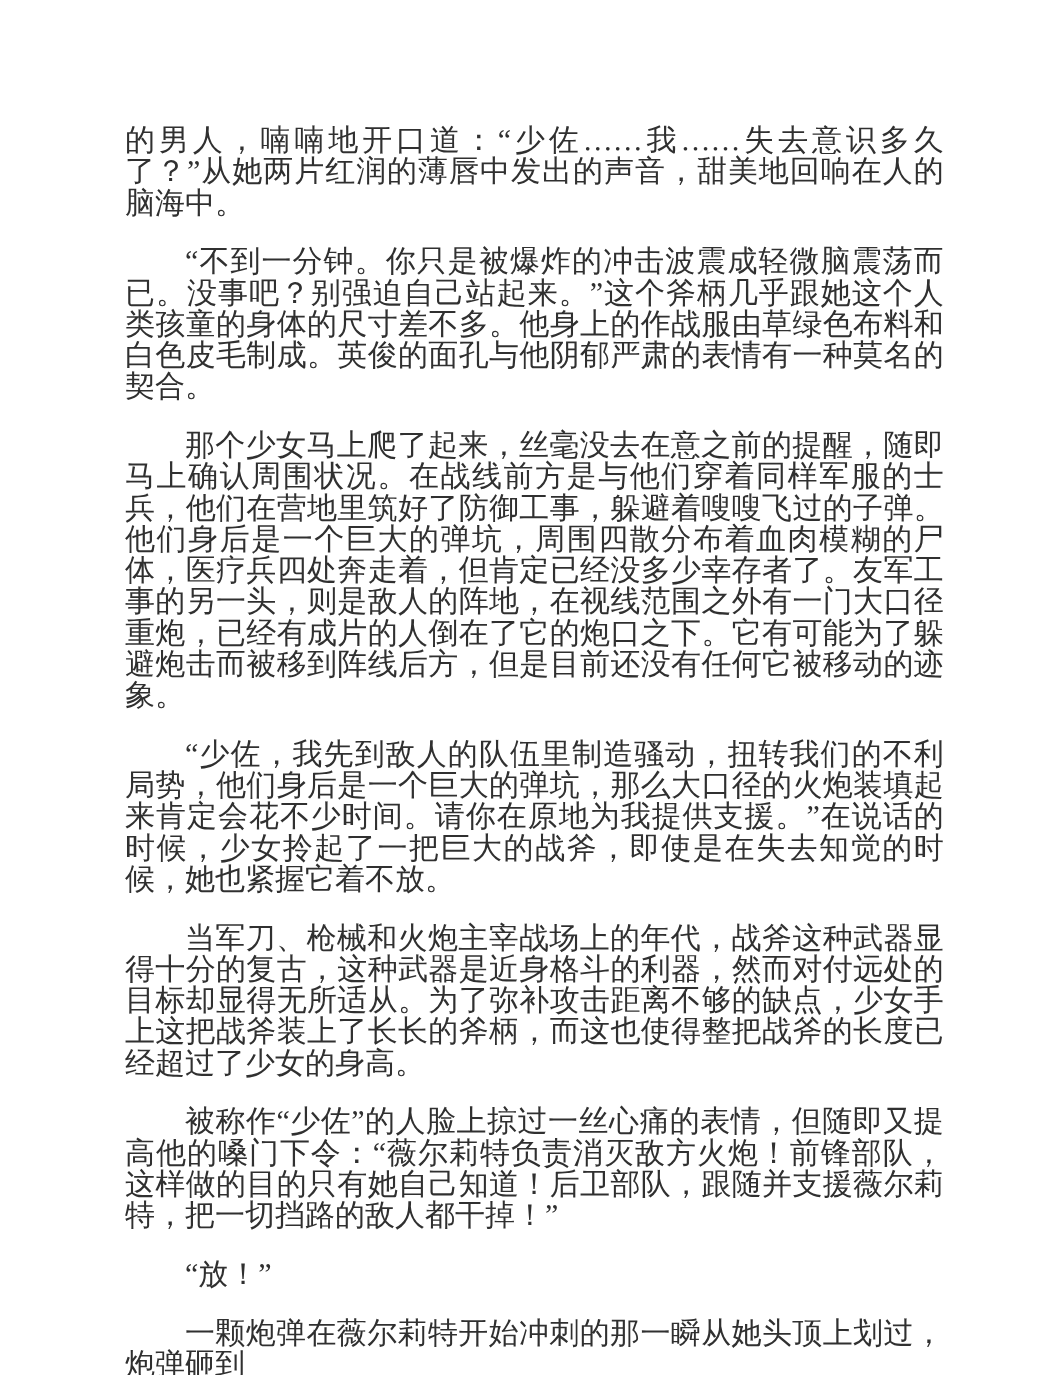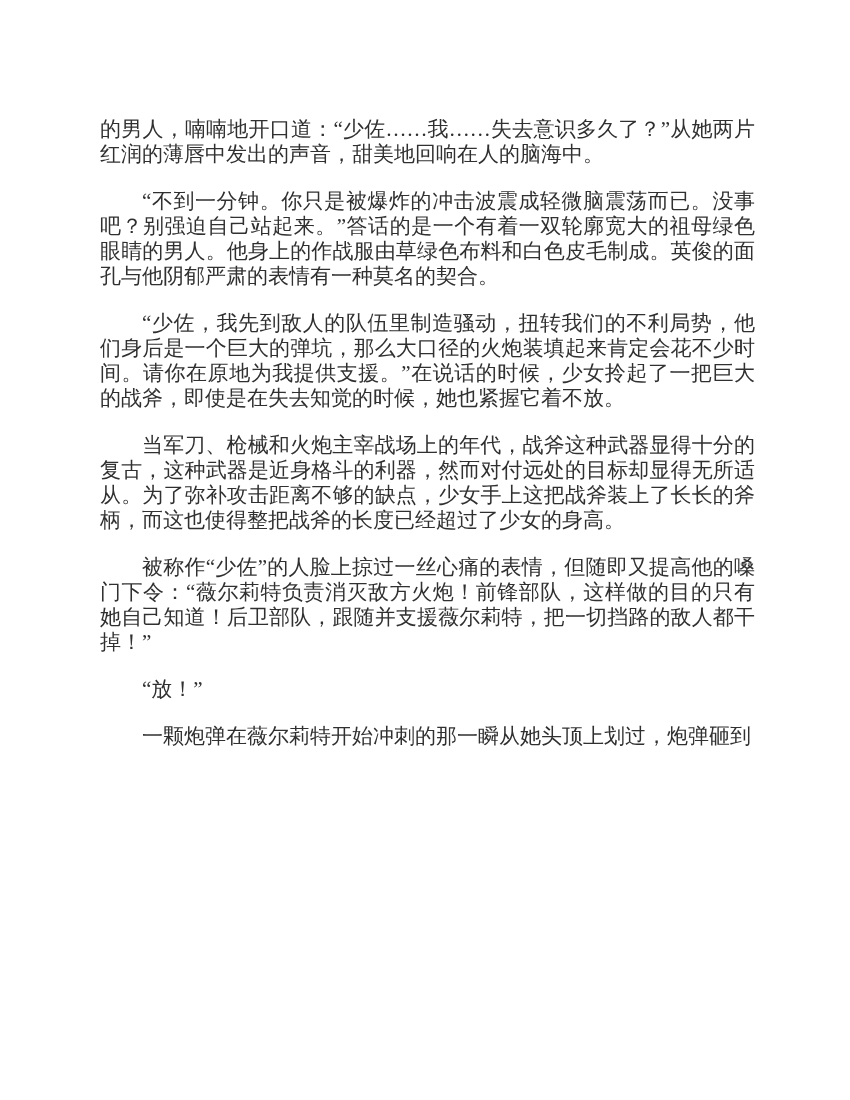--- a/index.html
+++ b/index.html
@@ -17,38 +17,39 @@
     .doc-page {
       width: 850px;
       height: 1100px;
       background: #ffffff;
       padding: 101px 95px 0 100px;
     }
     .doc-content {
       width: 655px;
     }
     .doc-content p {
-      margin: 16px 0 22px 0;
-      font-size: 21px;
+      margin: 0 0 22px 0;
+      font-size: 24px;
       line-height: 25px;
       color: #303030;
       text-align: justify;
       text-indent: 2em;
       word-break: break-all;
     }
     .doc-content p.no-indent {
       text-indent: 0;
     }
   </style>
 </head>
 <body>
 
 <div class="doc-page">
   <div class="doc-content">
     <p class="no-indent">的男人，喃喃地开口道：“少佐……我……失去意识多久了？”从她两片红润的薄唇中发出的声音，甜美地回响在人的脑海中。</p>
-    <p>“不到一分钟。你只是被爆炸的冲击波震成轻微脑震荡而已。没事吧？别强迫自己站起来。”答话的是一个有着一双轮廓宽大的祖母绿色眼睛的男人。他身上的作战服由草绿色布料和白色皮毛制成。英俊的面孔与他阴郁严肃的表情有一种莫名的契合。</p>
+    <p>“不到一分钟。你只是被爆炸的冲击波震成轻微脑震荡而已。没事吧？别强迫自己站起来。”这个斧柄几乎跟她这个人类孩童的身体的尺寸差不多。他身上的作战服由草绿色布料和白色皮毛制成。英俊的面孔与他阴郁严肃的表情有一种莫名的契合。</p>
+    <p>那个少女马上爬了起来，丝毫没去在意之前的提醒，随即马上确认周围状况。在战线前方是与他们穿着同样军服的士兵，他们在营地里筑好了防御工事，躲避着嗖嗖飞过的子弹。他们身后是一个巨大的弹坑，周围四散分布着血肉模糊的尸体，医疗兵四处奔走着，但肯定已经没多少幸存者了。友军工事的另一头，则是敌人的阵地，在视线范围之外有一门大口径重炮，已经有成片的人倒在了它的炮口之下。它有可能为了躲避炮击而被移到阵线后方，但是目前还没有任何它被移动的迹象。</p>
     <p>“少佐，我先到敌人的队伍里制造骚动，扭转我们的不利局势，他们身后是一个巨大的弹坑，那么大口径的火炮装填起来肯定会花不少时间。请你在原地为我提供支援。”在说话的时候，少女拎起了一把巨大的战斧，即使是在失去知觉的时候，她也紧握它着不放。</p>
     <p>当军刀、枪械和火炮主宰战场上的年代，战斧这种武器显得十分的复古，这种武器是近身格斗的利器，然而对付远处的目标却显得无所适从。为了弥补攻击距离不够的缺点，少女手上这把战斧装上了长长的斧柄，而这也使得整把战斧的长度已经超过了少女的身高。</p>
     <p>被称作“少佐”的人脸上掠过一丝心痛的表情，但随即又提高他的嗓门下令：“薇尔莉特负责消灭敌方火炮！前锋部队，这样做的目的只有她自己知道！后卫部队，跟随并支援薇尔莉特，把一切挡路的敌人都干掉！”</p>
     <p>“放！”</p>
     <p>一颗炮弹在薇尔莉特开始冲刺的那一瞬从她头顶上划过，炮弹砸到</p>
   </div>
 </div>
 
 </body></html>

